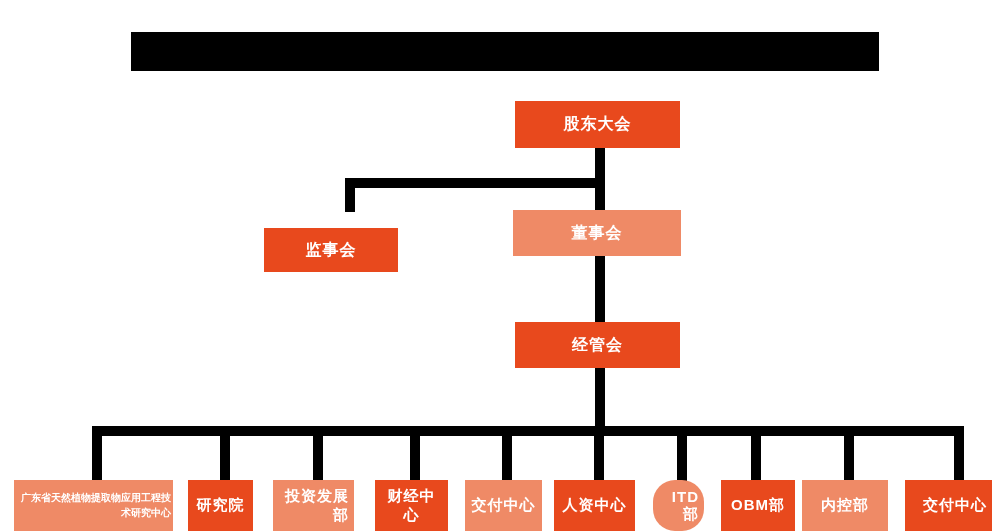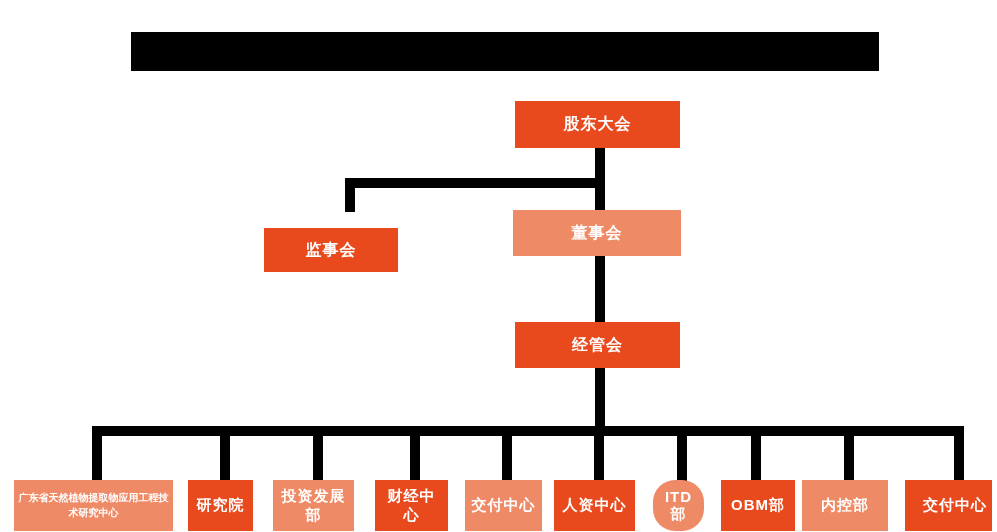--- a/index.html
+++ b/index.html
@@ -25,21 +25,21 @@
     position: absolute;
     display: flex;
     align-items: center;
     justify-content: center;
     text-align: center;
     color: #ffffff;
     font-weight: bold;
     letter-spacing: 1px;
   }
   .node.primary   { background: var(--node-primary, #e8491d); }
-  .node.secondary { background: var(--node-secondary, #ef8a66); }
+  .node.secondary { background: var(--node-secondary, #ef8a66); text-align: right; }
 
   
   .n-shareholders { left: 505px; top:  91px; width: 165px; height: 47px; font-size: 16px; }
   .n-supervisors  { left: 254px; top: 218px; width: 134px; height: 44px; font-size: 16px; }
   .n-directors    { left: 503px; top: 200px; width: 168px; height: 46px; font-size: 16px; }
   .n-management   { left: 505px; top: 312px; width: 165px; height: 46px; font-size: 16px; }
 
   
   .dept { top: 470px; height: 51px; font-size: 15px; }
   .d-0 { left:   4px; width: 159px; font-size: 10px; line-height: 1.45; letter-spacing: 0; padding: 0 2px; }

